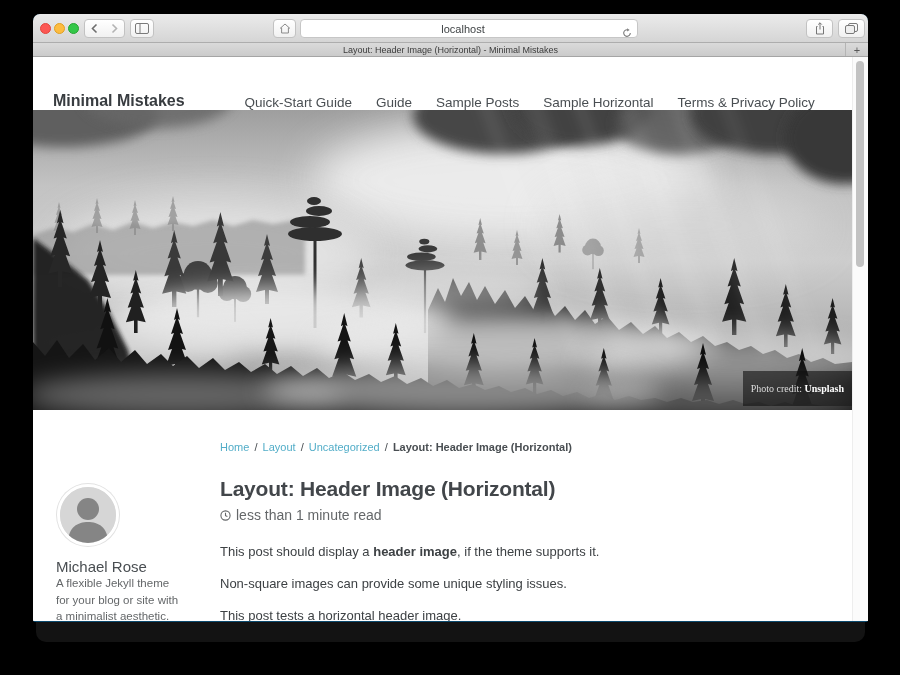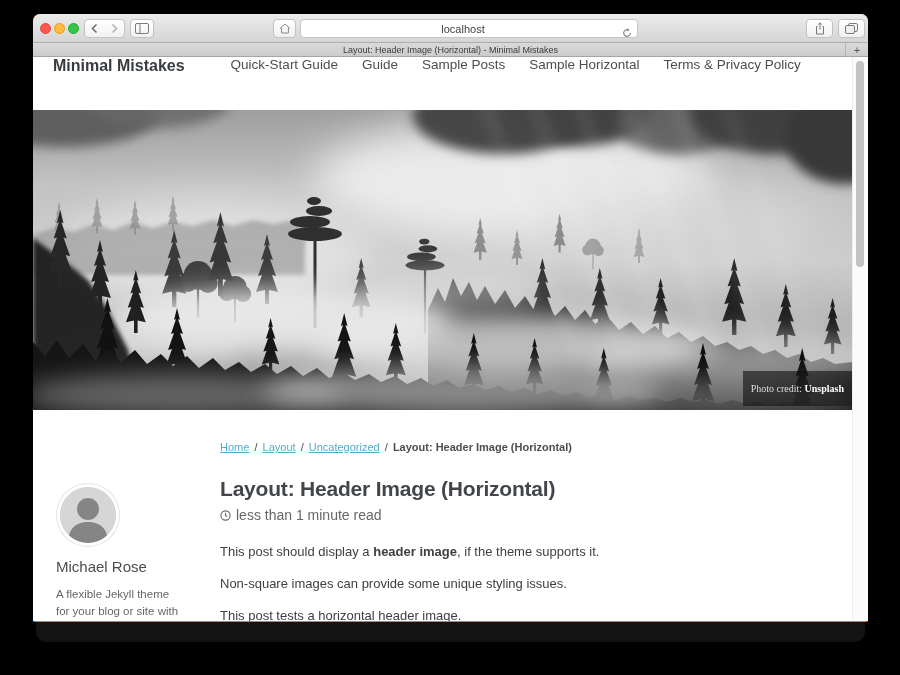--- a/index.html
+++ b/index.html
@@ -2,21 +2,21 @@
 <html><head>
 <meta charset="utf-8">
 <style>
   html,body{margin:0;padding:0;background:#000;}
   .stage{position:relative;width:900px;height:675px;background:#000;overflow:hidden;
          font-family:"Liberation Sans",sans-serif;}
   
   .window-base{position:absolute;left:36px;top:600px;width:829px;height:42px;
                border-radius:0 0 10px 10px;background:#131313;}
   .window{position:absolute;left:33px;top:14px;width:835px;height:608px;
-          border-radius:7px 7px 2px 2px;overflow:hidden;background:#f97316;}
+          border-radius:7px 7px 2px 2px;overflow:hidden;background:#0c4a6e;}
   .toolbar{position:relative;height:29px;background:linear-gradient(#ebebeb,#d5d5d5);
            border-bottom:1px solid #adadad;box-sizing:border-box;}
   .traffic{position:absolute;top:9px;width:11px;height:11px;border-radius:50%;box-sizing:border-box;}
   .t-close{left:7px;background:#fc5753;border:1px solid #e2463d;}
   .t-min{left:21px;background:#fdbc40;border:1px solid #dfa023;}
   .t-zoom{left:35px;background:#33c748;border:1px solid #27a532;}
   .btn{position:absolute;top:5px;height:19px;background:linear-gradient(#ffffff,#f1f1f1);
        border:1px solid #c2c2c2;border-radius:4px;box-sizing:border-box;
        display:flex;align-items:center;justify-content:center;}
   .nav-group{left:51px;width:41px;padding:0;}
@@ -35,40 +35,40 @@
   .tab-title{font-size:9px;color:#3b3b3b;}
   .newtab{position:absolute;right:0;top:0;bottom:0;width:22px;border-left:1px solid #b4b4b4;
           display:flex;align-items:center;justify-content:center;font-size:11px;color:#575757;}
   
   .viewport{position:relative;height:564px;background:#fff;overflow:hidden;}
   .page{width:819px;}
   .scrollbar{position:absolute;right:0;top:0;width:16px;height:100%;background:#fbfbfb;
              border-left:1px solid #ededed;box-sizing:border-box;}
   .thumb{position:absolute;left:3px;top:4px;width:8px;height:206px;background:#c2c2c2;border-radius:4px;}
   
-  .masthead{height:53px;display:flex;align-items:flex-start;padding:0 20px;box-sizing:border-box;background:#fff;}
+  .masthead{height:53px;display:flex;align-items:flex-end;padding:0 20px;box-sizing:border-box;background:#fff;}
   .brand{font-size:16px;font-weight:bold;color:#383c40;}
-  .nav{display:flex;gap:24px;margin-left:46px;}
+  .nav{display:flex;gap:24px;margin-left:60px;}
   .nav span{font-size:13.5px;color:#494e52;}
   
   .hero{position:relative;width:819px;height:300px;overflow:hidden;background:#9c9c9c;}
   .credit{position:absolute;right:0;bottom:4px;background:rgba(15,15,15,.6);color:#ddd;
           font-family:"Liberation Serif",serif;font-size:10px;padding:12px 8px;}
   .credit b{color:#fff;}
   
   .article{padding:31px 20px 40px;box-sizing:border-box;}
   .breadcrumb{font-size:11px;margin-left:167px;color:#494e52;}
-  .crumb{color:#52adc8;text-decoration:underline;}
+  .crumb{color:#52adc8;}
   .crumb-sep{color:#494e52;margin:0 2px;}
   .crumb-current{font-weight:bold;color:#494e52;}
   .row{display:flex;margin-top:24px;}
   .sidebar{width:167px;flex:none;padding-top:7px;box-sizing:border-box;}
   .avatar{width:56px;height:56px;border-radius:50%;margin-left:4px;background:#d7d7d7;
           border:3px solid #fff;box-shadow:0 0 0 1px #e2e2e2;overflow:hidden;}
-  .author-name{font-size:15px;color:#494e52;margin:12px 0 11px 3px;}
+  .author-name{font-size:15px;color:#494e52;margin:12px 0 0 3px;}
   .author-bio{font-size:11.5px;line-height:1.45;color:#646769;width:128px;margin-left:3px;}
   .main{flex:1;max-width:600px;}
   .title{font-size:21px;font-weight:bold;color:#42464a;margin:0 0 6px;letter-spacing:-.2px;}
   .meta{display:flex;align-items:center;gap:5px;font-size:14px;color:#646769;margin-bottom:20px;}
   .main p{font-size:13px;color:#3d4144;margin:0 0 14px;line-height:1.4;}
 </style>
 </head>
 <body>
 
 <div class="stage">

